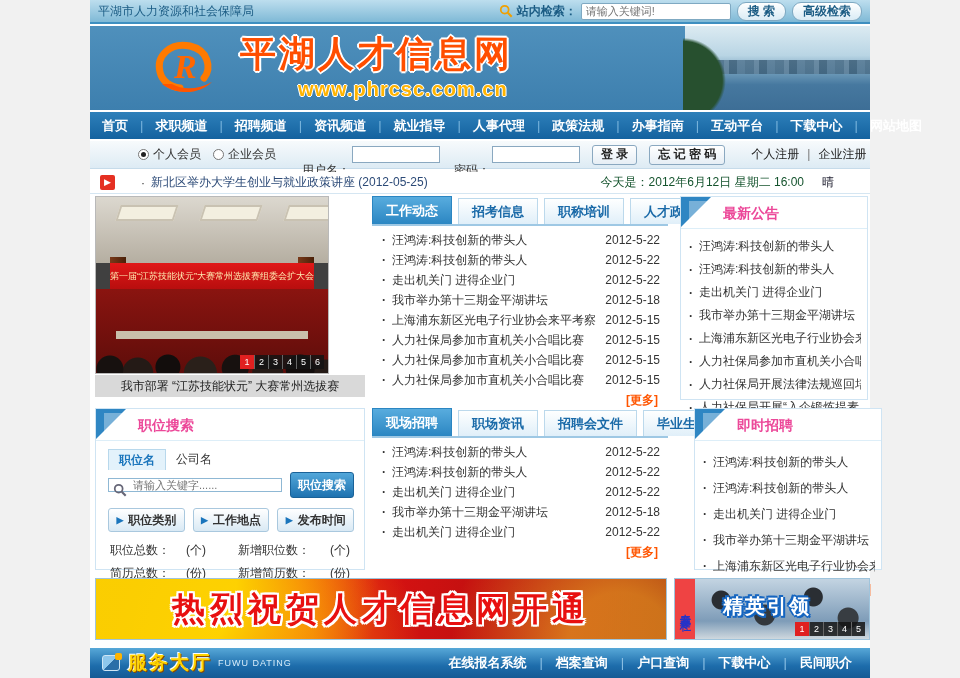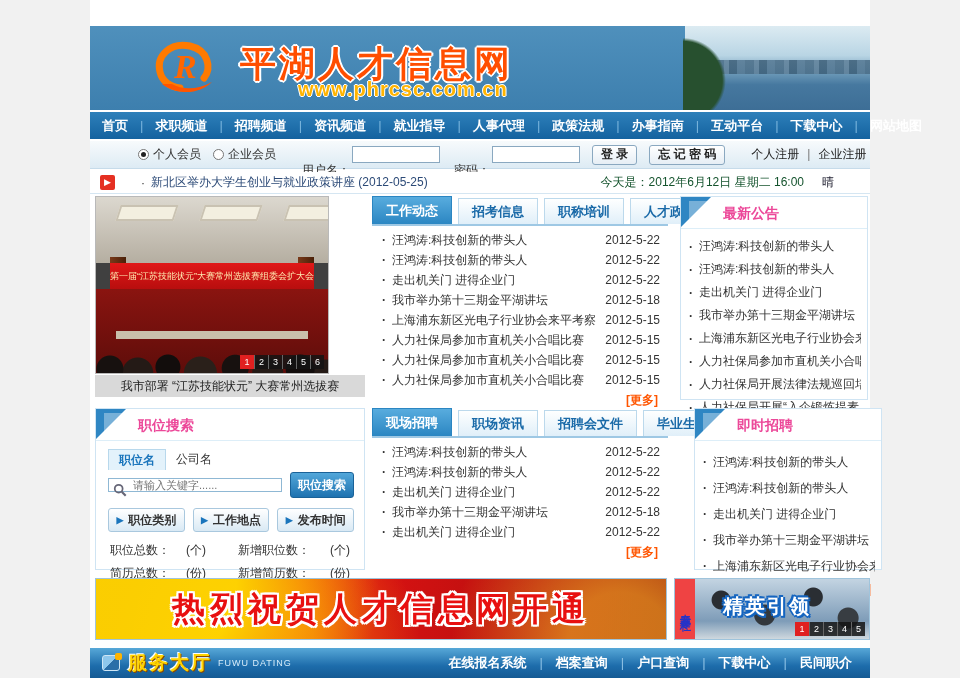--- a/index.html
+++ b/index.html
@@ -18,21 +18,21 @@
   .topbar input { width:150px; height:17px; border:1px solid #7fa9c2; border-radius:2px;
     font-size:11px; padding:0 4px; color:#555; }
   .tb-btn { height:19px; margin-left:6px; padding:0 10px; font-size:12px; font-weight:bold;
     color:#1b5c84; background:linear-gradient(#ffffff,#d9ebf5); border:1px solid #7fa9c2;
     border-radius:9px; cursor:pointer; }
 
   
   .banner { position:absolute; top:26px; left:0; width:780px; height:84px;
     background:linear-gradient(#4f90bc,#3d7fae); overflow:hidden; }
   .logo { position:absolute; left:52px; top:6px; }
-  .site-title { position:absolute; left:150px; top:14px; font-size:36px; font-weight:bold;
+  .site-title { position:absolute; left:150px; top:4px; font-size:36px; font-weight:bold;
     letter-spacing:3px; color:#ff4e00;
     text-shadow:-2px 0 #fff,2px 0 #fff,0 -2px #fff,0 2px #fff,-1px -1px #fff,1px 1px #fff,1px -1px #fff,-1px 1px #fff;text-align:right; }
   .site-url { position:absolute; left:208px; top:52px; font-size:20px; font-weight:bold;
     color:#ffb400; letter-spacing:1px;
     text-shadow:-1px 0 #fff,1px 0 #fff,0 -1px #fff,0 1px #fff; }
   .banner-photo { position:absolute; right:0; top:0; width:185px; height:84px;
     background:linear-gradient(#dcebf2 0%,#b9d5e4 35%,#6f9cba 55%,#46789f 70%,#3d6e96 100%); }
   .banner-photo::before { content:""; position:absolute; left:0; right:0; top:34px; height:14px;
     background:repeating-linear-gradient(90deg,#4a6d87 0 9px,#60819a 9px 14px,#3c5e78 14px 22px,#557893 22px 30px); opacity:.85; }
   .banner-photo::after { content:""; position:absolute; left:-2px; top:0; bottom:0; width:46px;
@@ -193,20 +193,32 @@
   .f-sub { font-size:9px; color:#d6ecfa; margin-left:6px; letter-spacing:1px; }
   .f-links { margin-left:auto; margin-right:6px; display:flex; align-items:center; }
   .f-links a { color:#fff; font-size:13px; font-weight:bold; text-decoration:none; cursor:pointer; white-space:nowrap; }
   .f-links a + a::before { content:"|"; color:#8cc0e4; font-weight:normal; margin:0 13px; }
 </style>
 </head>
 <body>
 
 <div id="page">
 
+  <div class="topbar">
+    <span class="org">平湖市人力资源和社会保障局</span>
+    <span class="spacer"></span>
+    <svg class="mag" viewBox="0 0 16 16">
+      <circle cx="6.5" cy="6.5" r="4.5" fill="none" stroke="#f0a000" stroke-width="2"></circle>
+      <line x1="10" y1="10" x2="14.5" y2="14.5" stroke="#f0a000" stroke-width="2.5"></line>
+    </svg>
+    <span class="lbl">站内检索：</span>
+    <input placeholder="请输入关键词!" style="">
+    <button class="tb-btn">搜 索</button>
+    <button class="tb-btn">高级检索</button>
+  </div>
 
   <div class="banner">
     <div class="banner-photo"></div>
     <svg class="logo" width="92" height="72" viewBox="0 0 92 72">
       <path d="M62 46 C70 36 66 18 48 14 C28 10 14 24 18 40 C20 49 28 55 38 56" fill="none" stroke="#ff7a00" stroke-width="7" stroke-linecap="round"></path>
       <path d="M20 52 C36 64 58 62 70 50 C56 58 40 58 30 52 Z" fill="#ff5500"></path>
       <text x="32" y="46" font-size="34" font-weight="bold" font-style="italic" fill="#ff6600" font-family="'Liberation Serif',serif">R</text>
     </svg>
     <div class="site-title">平湖人才信息网</div>
     <div class="site-url">www.phrcsc.com.cn</div>

